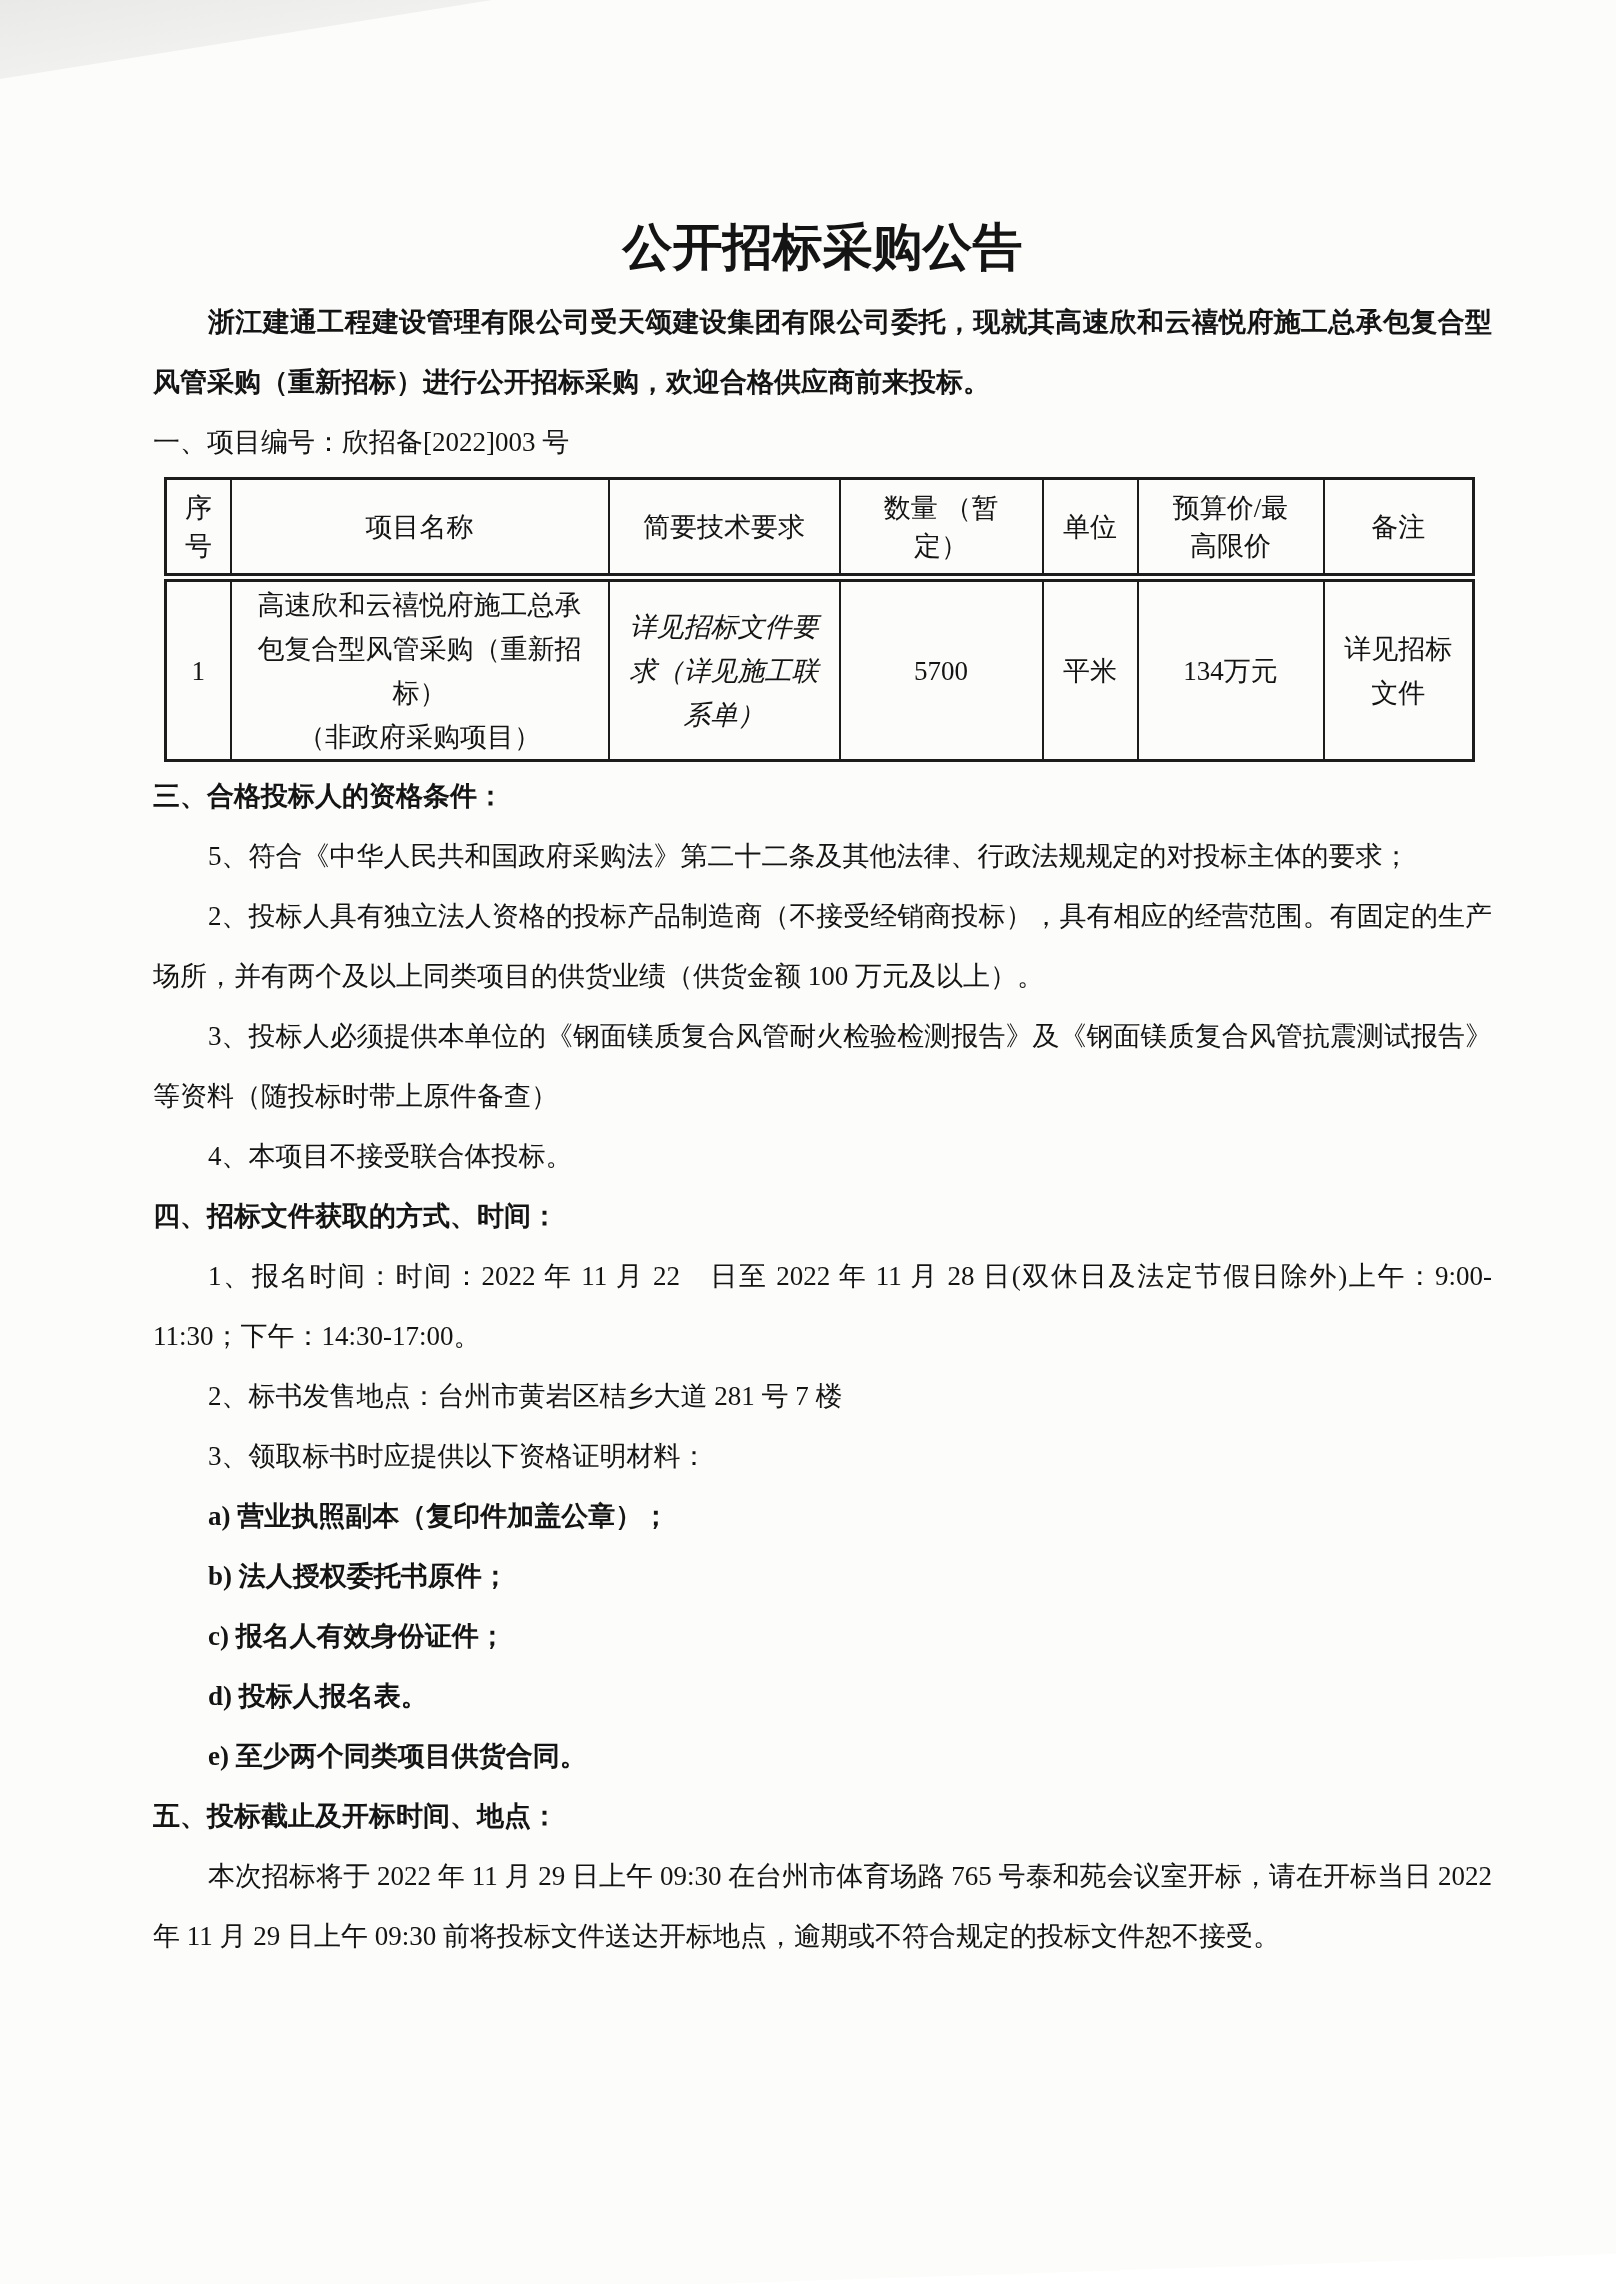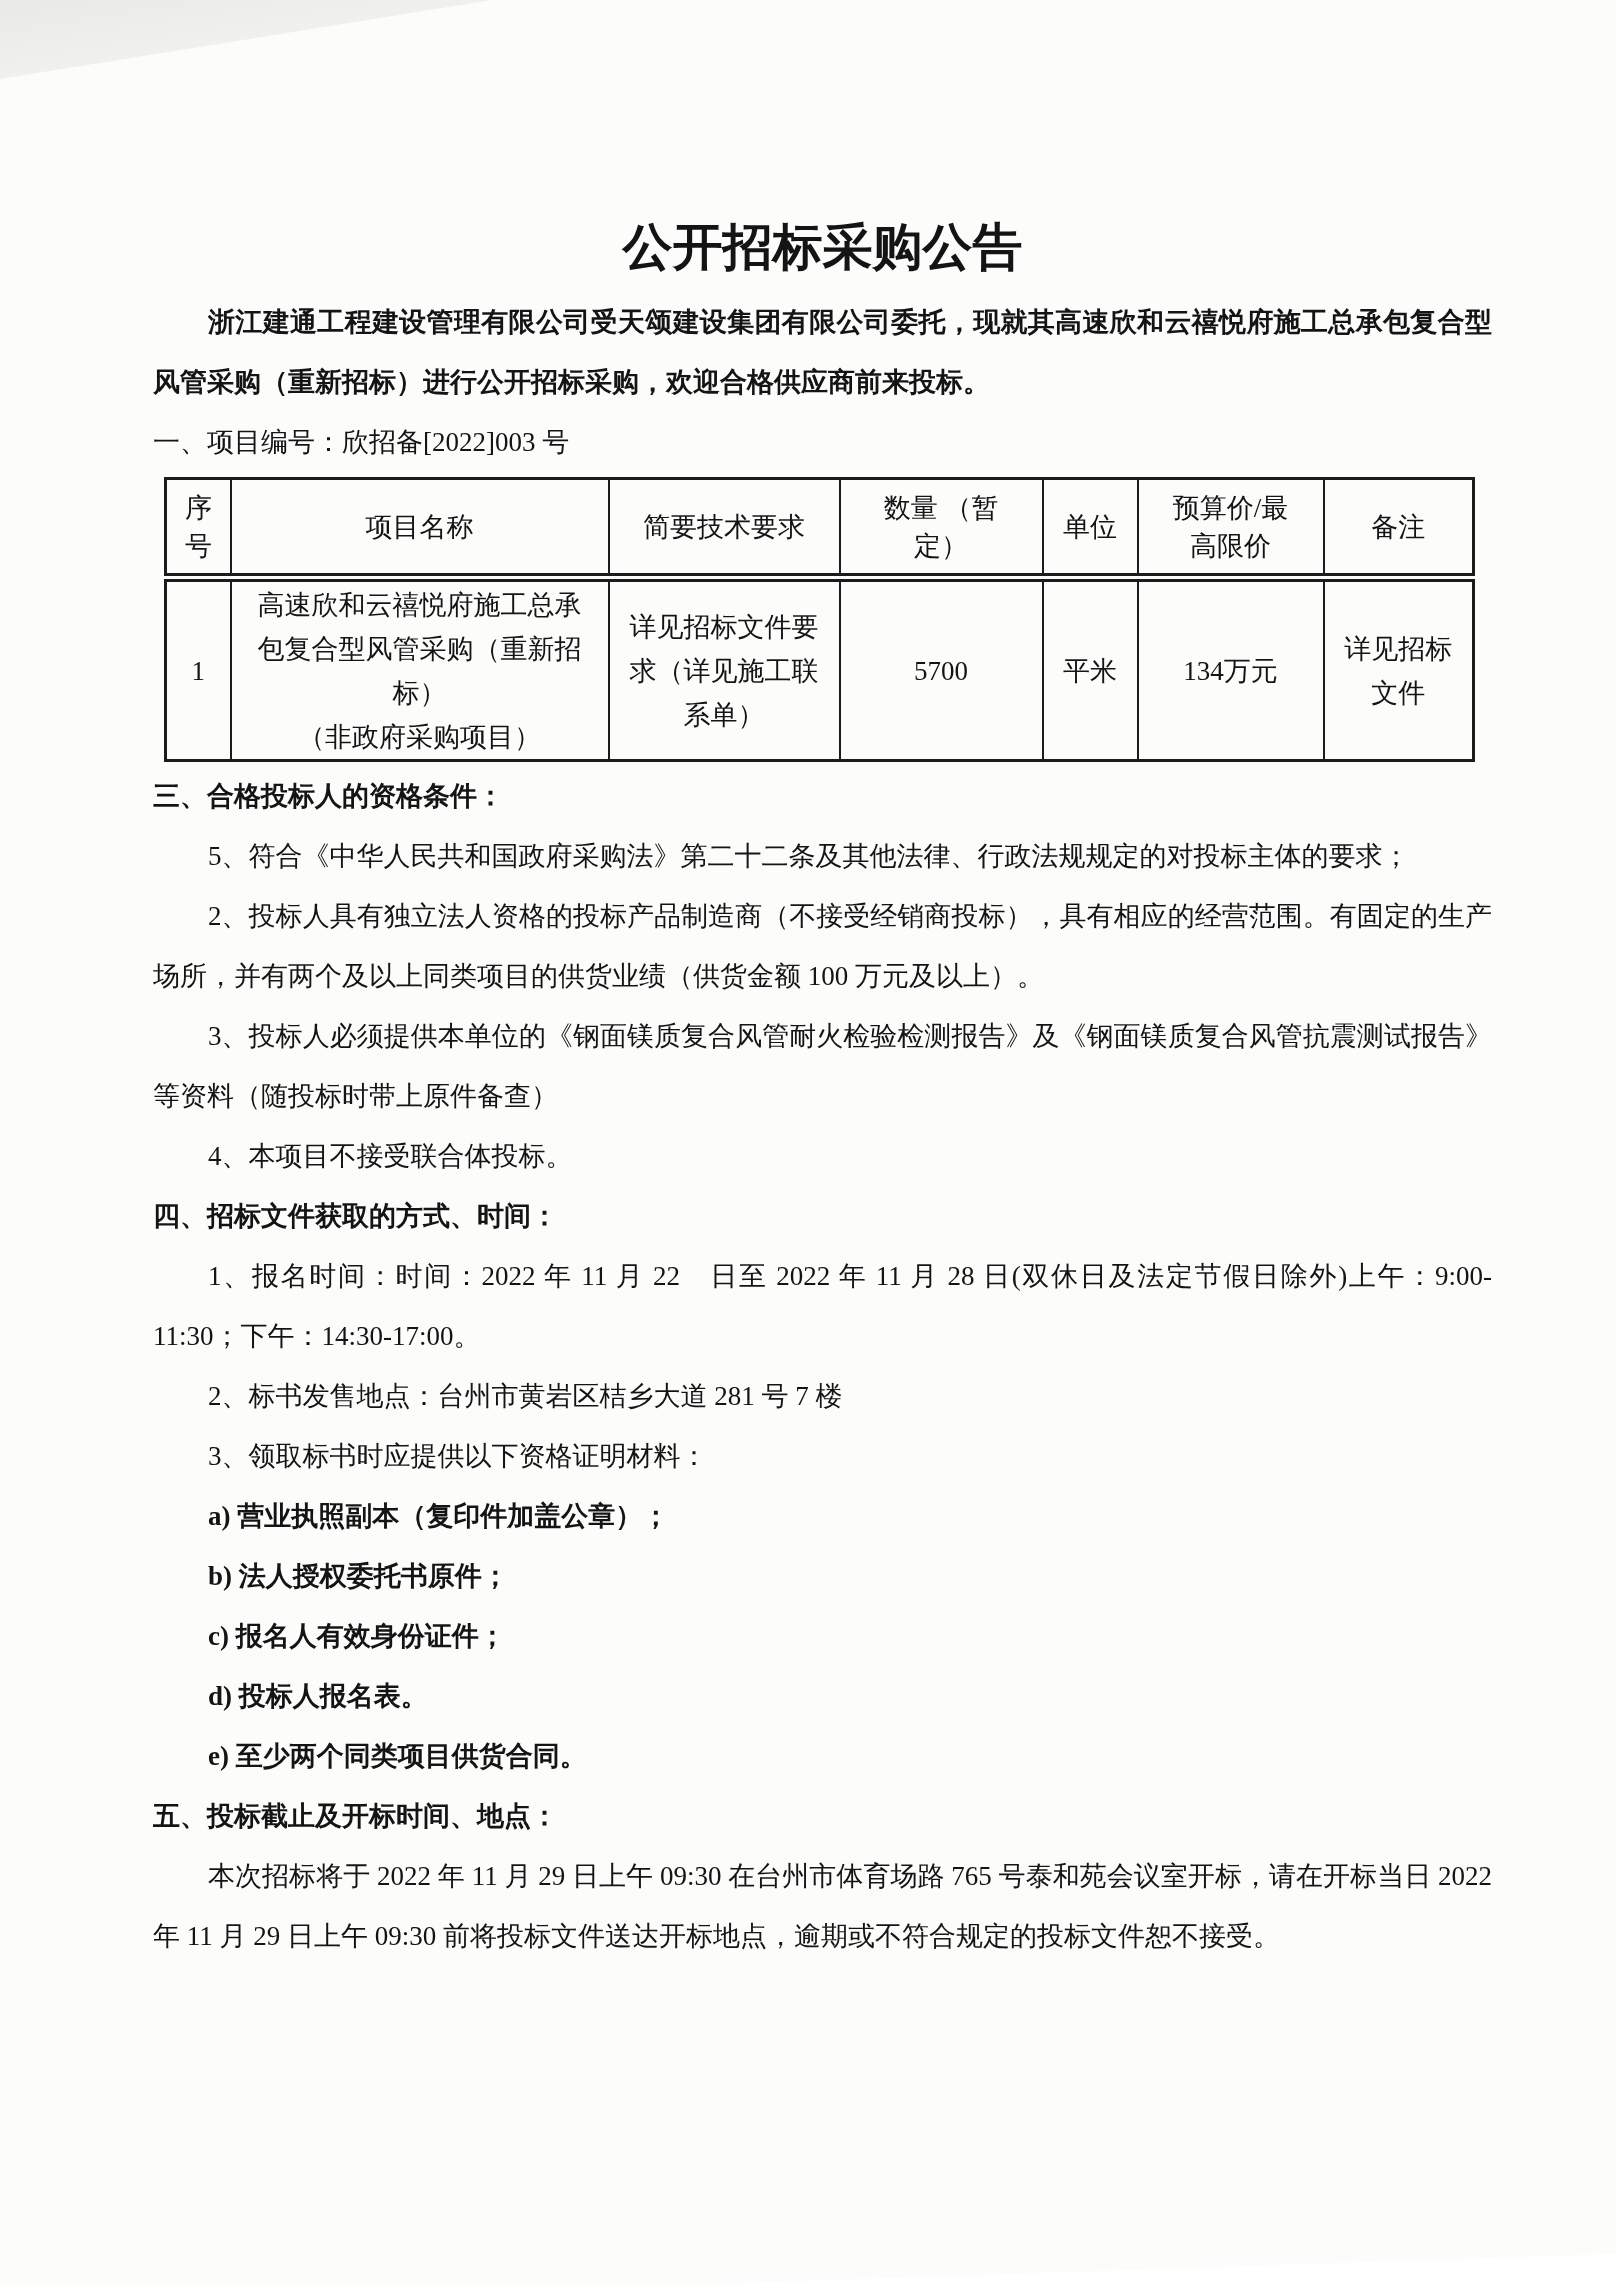--- a/index.html
+++ b/index.html
@@ -70,21 +70,21 @@
   }
   thead th {
     height: 93px;
     line-height: 38px;
     border-bottom: 9px double #1c1c1c;
   }
   th.col-seq { padding: 0 18px; }
   th.col-price { padding: 0 34px; }
   tbody td { height: 177px; line-height: 44px; }
   td.cell-name { padding: 0 19.5px; white-space: pre-line; }
-  td.cell-tech { padding: 0 11px; }
+  td.cell-tech { padding: 0 11px; font-style: italic; }
   td.cell-note { padding: 0 6.5px; }
   .sec3 { margin-top: 3.9px; }
 </style>
 </head>
 <body>
 
 <div class="page">
   <div class="shade-tl"></div>
 
   <div class="content">

